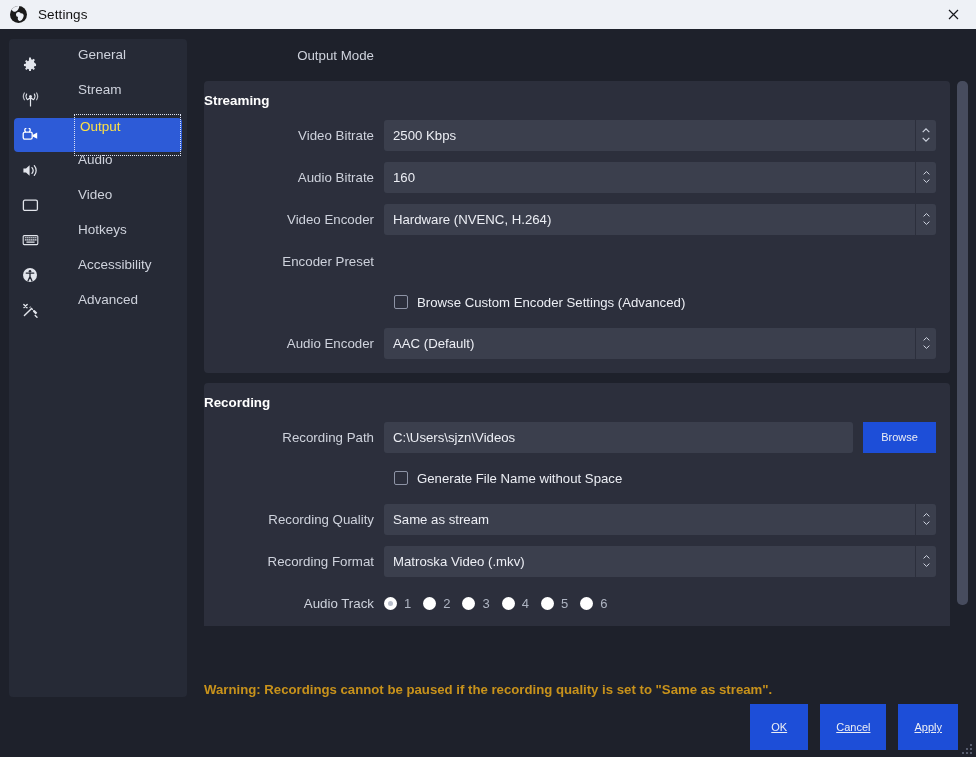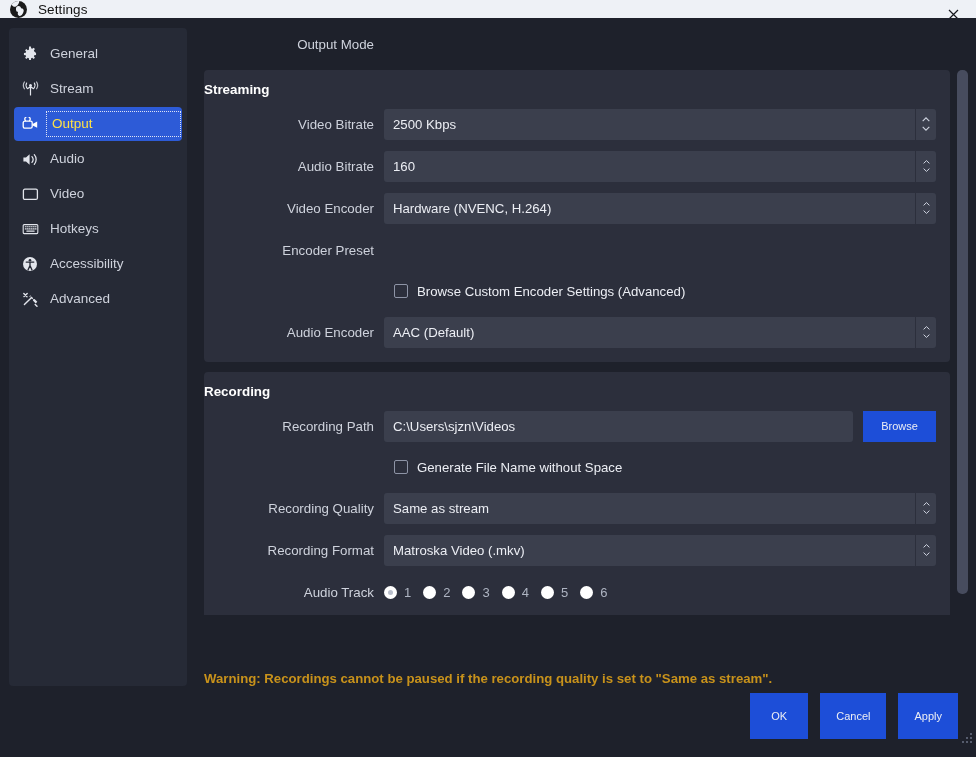--- a/index.html
+++ b/index.html
@@ -9,21 +9,21 @@
     height: 757px;
     overflow: hidden;
     font-family: "Liberation Sans", sans-serif;
     background: #1e212b;
     color: #e6e8ee;
     -webkit-font-smoothing: antialiased;
   }
 
   
   .titlebar {
-    height: 18px;
+    height: 29px;
     background: #eef1f6;
     display: flex;
     align-items: center;
     padding: 0 0 0 10px;
     position: relative;
   }
   .titlebar-logo {
     width: 17px; height: 17px;
     border-radius: 50%;
     background: #1b1b1b;
@@ -88,28 +88,28 @@
     padding: 10px 9px 0 9px;
   }
   .sidebar-inner {
     background: #262a36;
     border-radius: 4px;
     padding: 8px 0;
     height: 658px;
   }
   .side-item {
     display: flex;
-    align-items: center;
     height: 34px;
     margin: 1px 5px;
     padding: 0 5px;
     border-radius: 4px;
     cursor: pointer;
     color: #ced2dc;
     font-size: 13.5px;
+    gap: 28px;
   }
   .side-item.selected {
     background: #2d5bd7;
     color: #fde047;
   }
   .side-ico {
     width: 22px;
     flex: 0 0 22px;
     display: flex;
     align-items: center;
@@ -324,20 +324,21 @@
     align-items: center;
     justify-content: flex-end;
     padding-right: 18px;
     gap: 12px;
     position: relative;
   }
   .btn-action {
     min-width: 58px;
     height: 46px;
     padding: 8px 16px;
+    text-decoration: underline;
   }
   .grip {
     position: absolute;
     right: 4px;
     bottom: 3px;
     width: 12px;
     height: 12px;
     cursor: nwse-resize;
   }
   .grip i {

